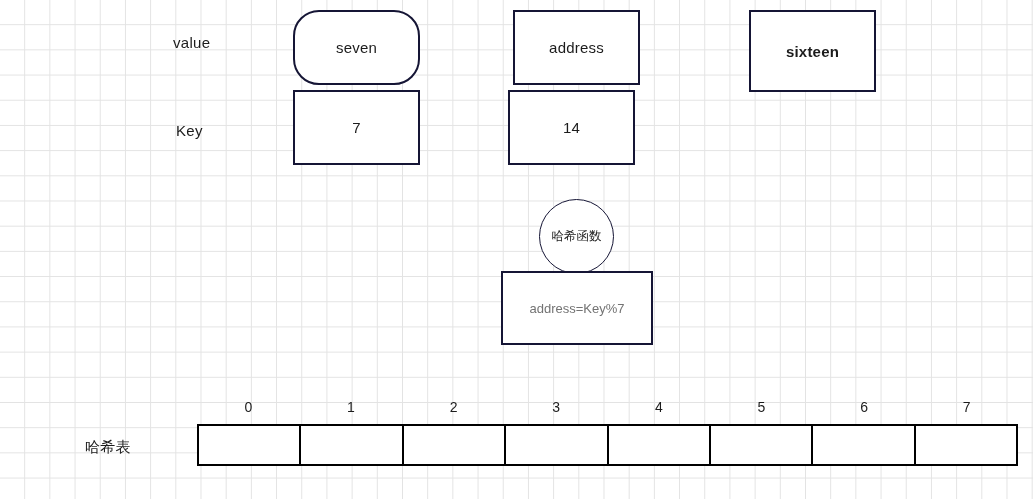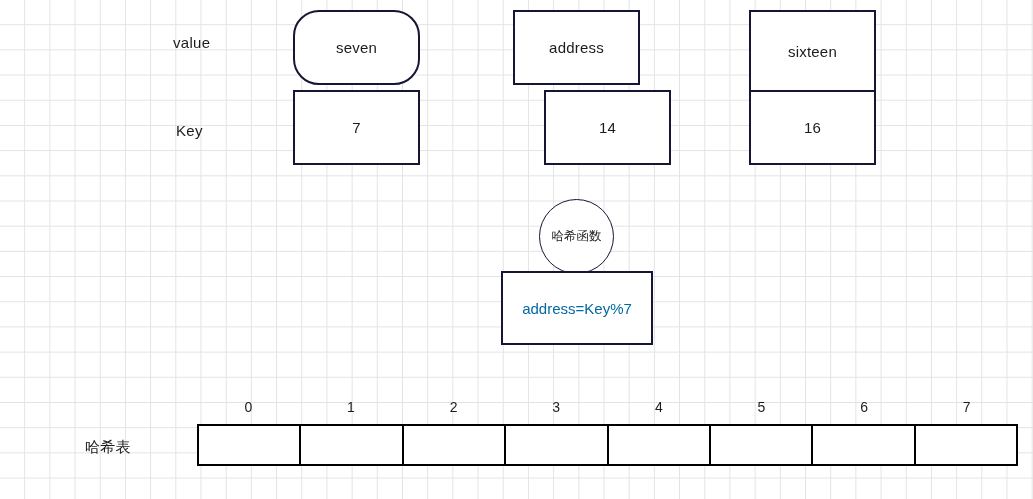--- a/index.html
+++ b/index.html
@@ -60,22 +60,22 @@
   }
 
   .formula-box {
     position: absolute;
     box-sizing: border-box;
     border: 2px solid #151535;
     background: #ffffff;
     display: flex;
     align-items: center;
     justify-content: center;
-    font-size: 15px;
-    color: #0369a1;
+    font-size: 13px;
+    color: #737373;
     z-index: 3;
   }
 
   #hash-table {
     position: absolute;
     box-sizing: border-box;
     border: 2px solid #000000;
     background: #ffffff;
     display: flex;
   }
@@ -104,24 +104,23 @@
 
 <div id="canvas">
 
   <span class="side-label" style="left:173px; top:34px;">value</span>
   <span class="side-label" style="left:176px; top:122px;">Key</span>
 
   <div class="node-box" style="left:293px; top:10px; width:127px; height:75px;border-radius:26px;">seven</div>
   <div class="node-box" style="left:293px; top:90px; width:127px; height:75px;">7</div>
 
   <div class="node-box" style="left:513px; top:10px; width:127px; height:75px;">address</div>
-  <div class="node-box" style="left:544px; top:90px; width:127px; height:75px;text-align:center;">14</div>
+  <div class="node-box" style="left:508px; top:90px; width:127px; height:75px;text-align:center;">14</div>
 
-  <div class="node-box" style="left:749px; top:10px; width:127px; height:82px;">sixteen</div>
-  <div class="node-box" style="left:749px; top:90px; width:127px; height:75px;">16</div>
+  <div class="node-box" style="left:749px; top:10px; width:127px; height:82px;font-weight:bold;">sixteen</div>
 
   <div class="hash-circle" style="left:539px; top:199px; width:75px; height:75px;">哈希函数</div>
 
   <div class="formula-box" style="left:501px; top:271px; width:152px; height:74px;">address=Key%7</div>
 
   <span class="side-label" style="left:48px; top:438px;padding-left:37px;">哈希表</span>
 
   <div id="index-row" style="left:197px; top:399px; width:821px;">
     <span class="index-label">0</span>
     <span class="index-label">1</span>

